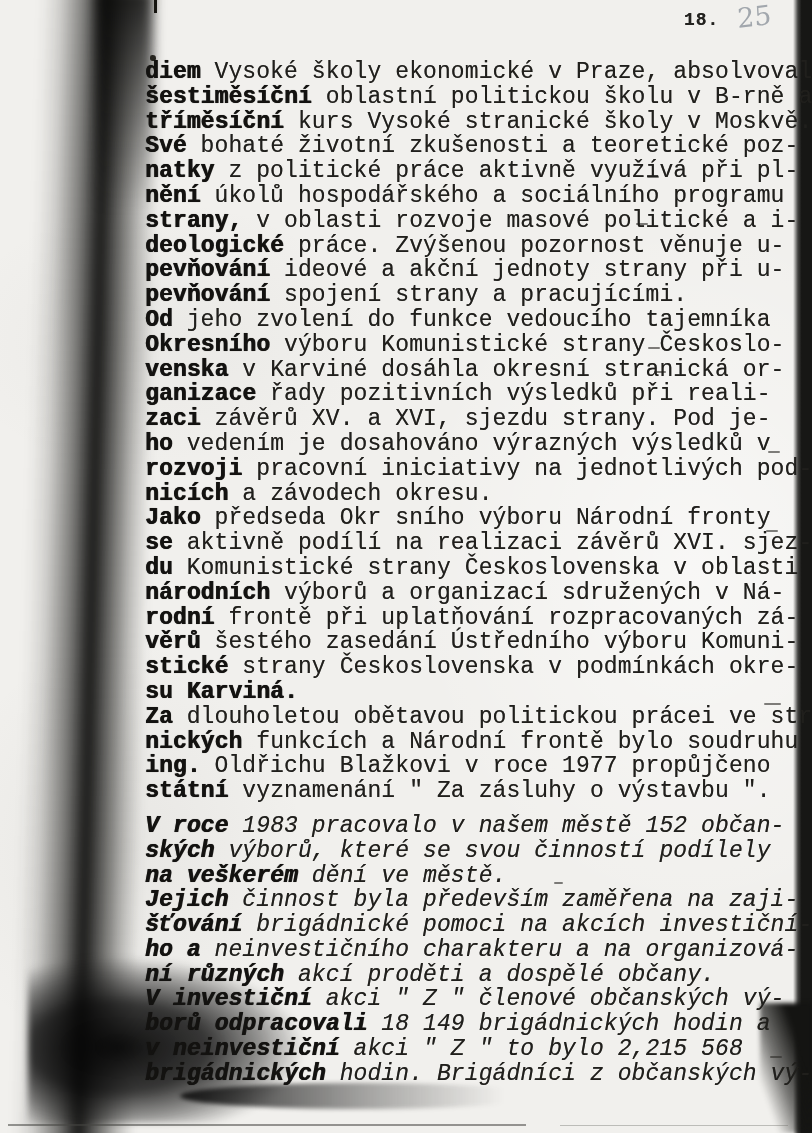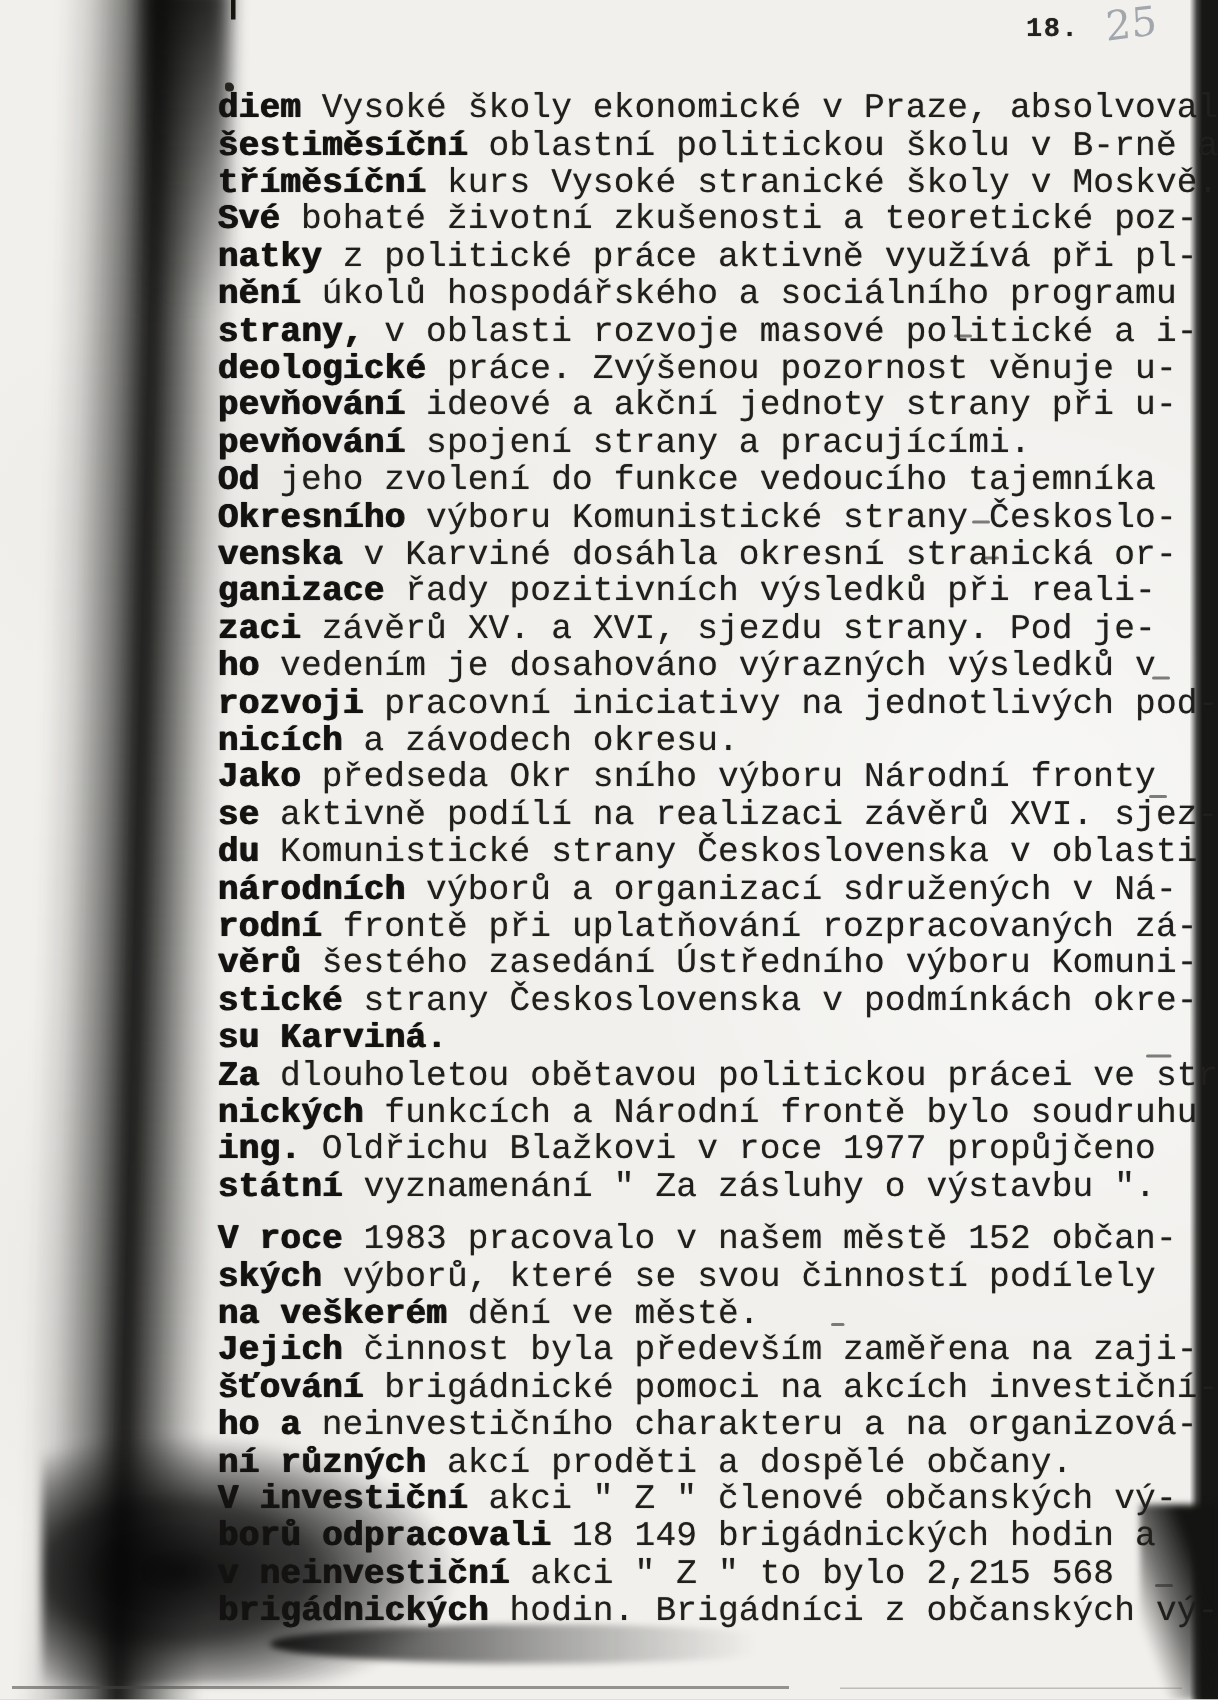--- a/index.html
+++ b/index.html
@@ -88,21 +88,21 @@
   
   .text-block {
     position: absolute; left: 145px; top: 60px;
     width: 530px;
     font-size: 23px;
     line-height: 24.8px;
     color: #201f1c;
     white-space: pre;
     letter-spacing: 0.1px;
   }
-  .paragraph.gap { margin-top: 10px; }
+  .paragraph.gap { margin-top: 10px; font-style: italic; }
   .line span { text-shadow: 0 0 0.6px rgba(32,31,28,0.6); }
   .line b {
     font-weight: 700;
     color: #131210;
     text-shadow: 0.7px 0 0 rgba(19,18,16,0.9), 0 0 0.7px rgba(19,18,16,0.7);
   }
 
   
   .page-num {
     position: absolute; left: 684px; top: 10px;

